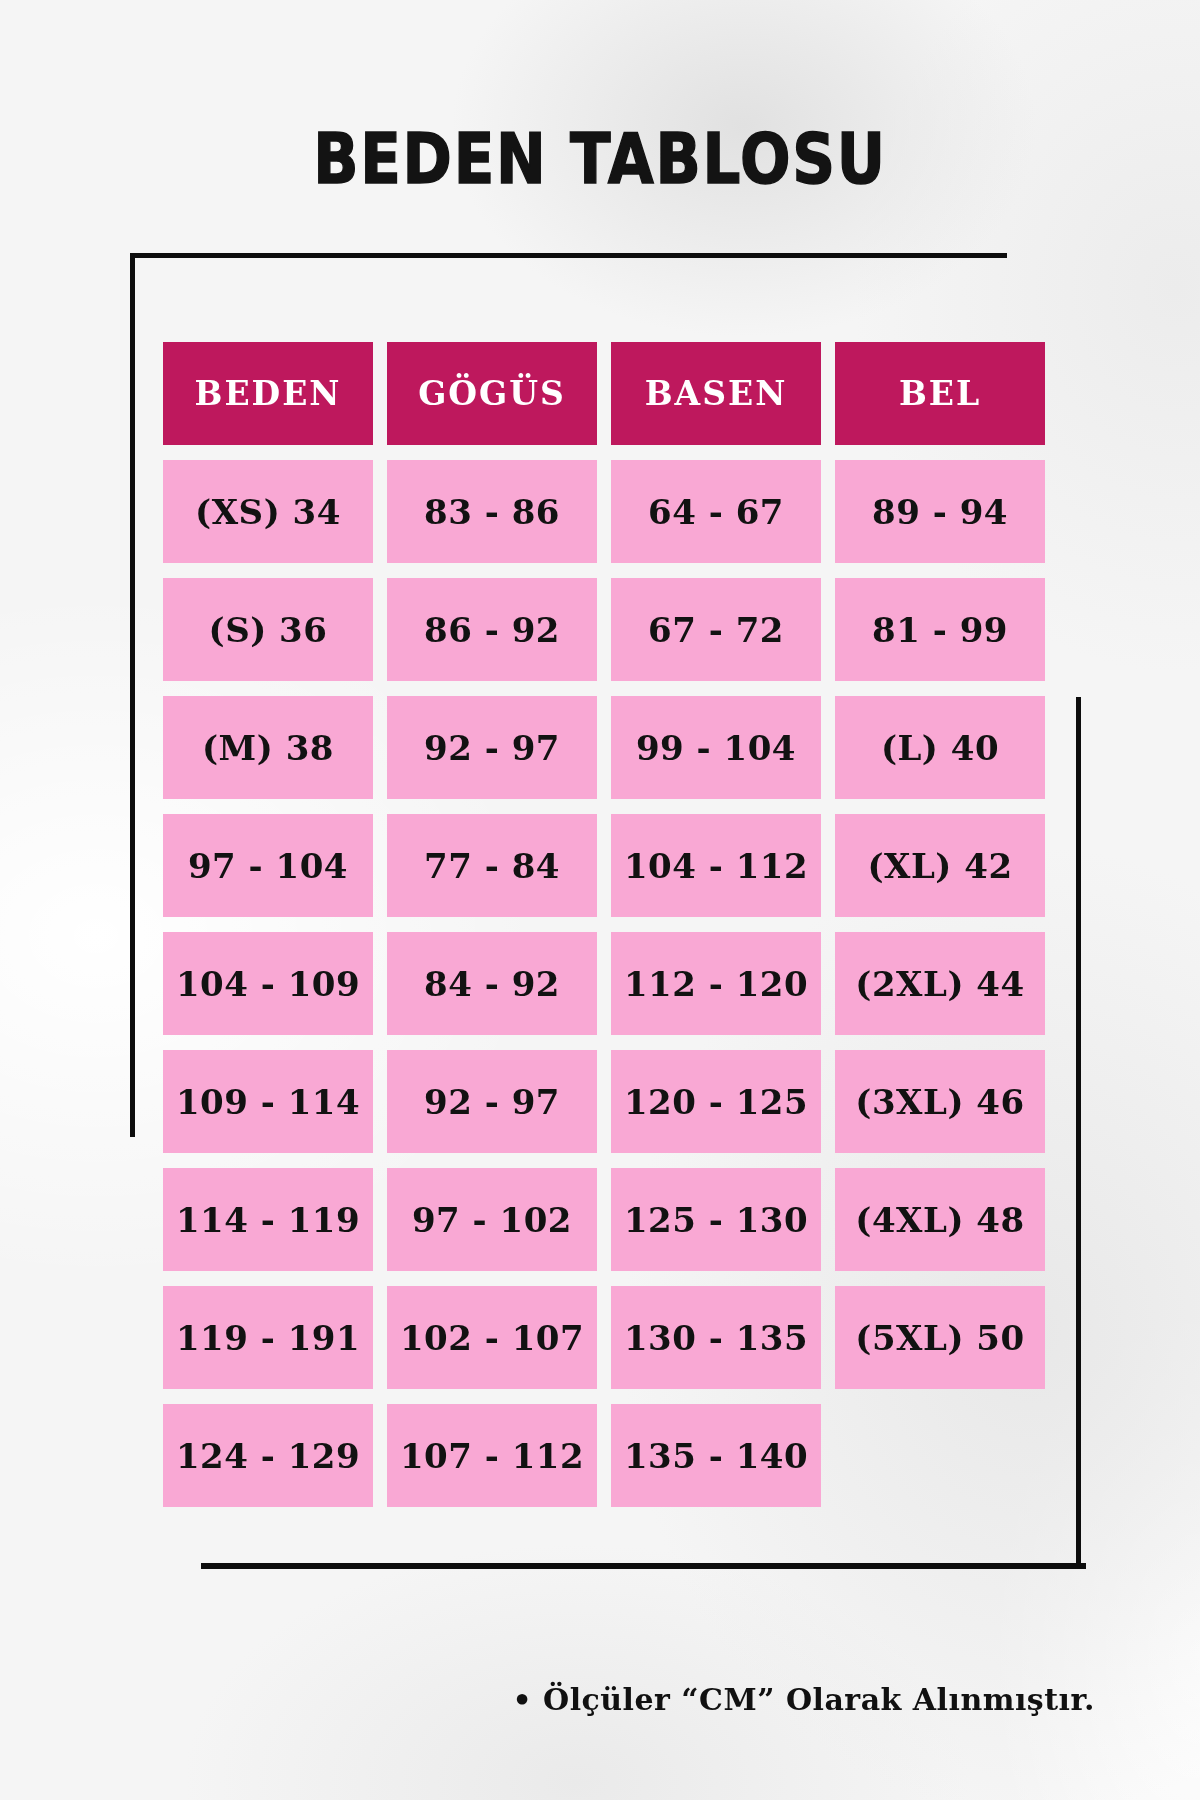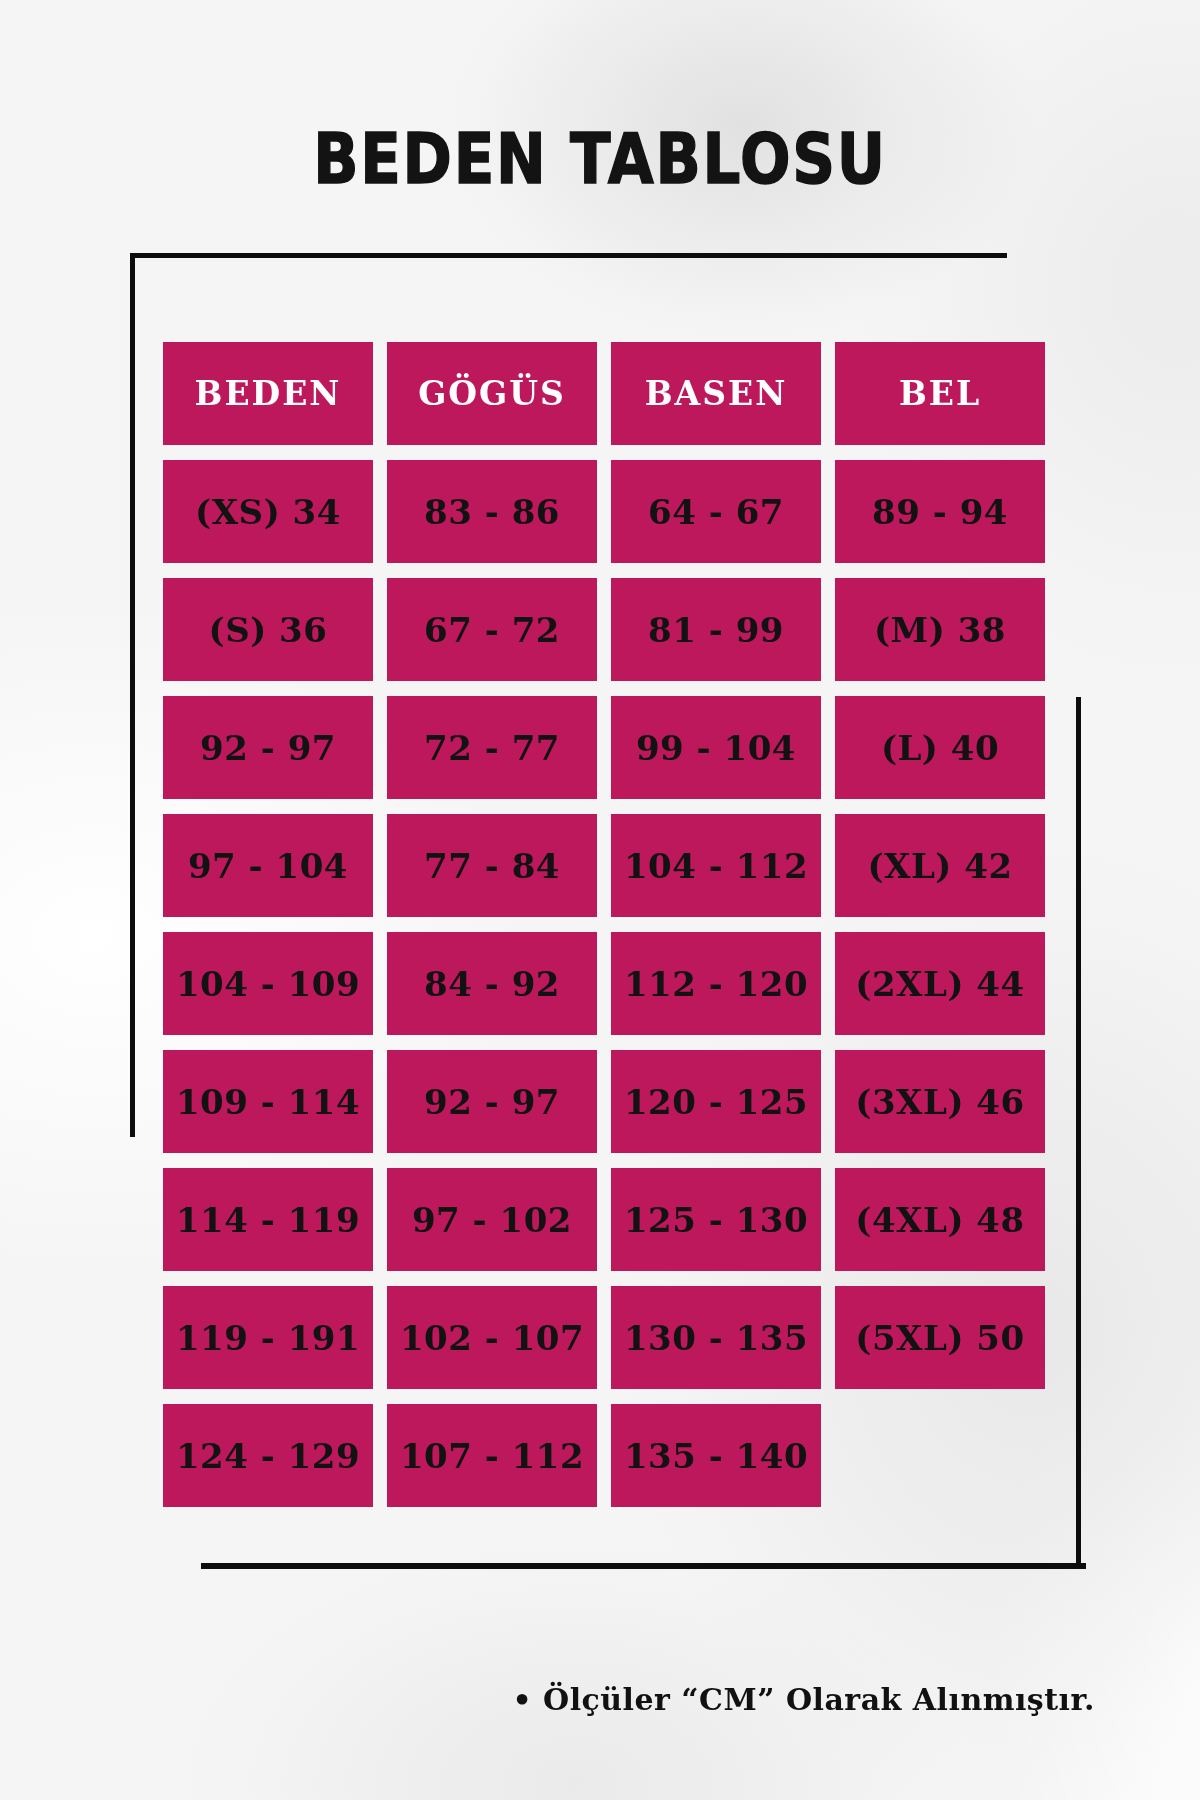--- a/index.html
+++ b/index.html
@@ -72,21 +72,21 @@
     font-weight: bold;
     white-space: nowrap;
   }
   .hcell {
     background: #be185d;
     color: #ffffff;
     font-size: 33px;
     letter-spacing: 2px;
   }
   .dcell {
-    background: #be185d;
+    background: #f9a8d4;
     color: #121212;
     font-size: 34px;
     letter-spacing: 0.5px;
   }
 
   .note {
     position: absolute;
     top: 1682px;
     right: 105px;
     font-weight: bold;
@@ -113,26 +113,26 @@
   <div class="hcell">GÖGÜS</div>
   <div class="hcell">BASEN</div>
   <div class="hcell">BEL</div>
 
   <div class="dcell">(XS) 34</div>
   <div class="dcell">83 - 86</div>
   <div class="dcell">64 - 67</div>
   <div class="dcell">89 - 94</div>
 
   <div class="dcell">(S) 36</div>
+  <div class="dcell">86 - 92</div>
   <div class="dcell">67 - 72</div>
   <div class="dcell">81 - 99</div>
 
   <div class="dcell">(M) 38</div>
   <div class="dcell">92 - 97</div>
-  <div class="dcell">72 - 77</div>
   <div class="dcell">99 - 104</div>
 
   <div class="dcell">(L) 40</div>
   <div class="dcell">97 - 104</div>
   <div class="dcell">77 - 84</div>
   <div class="dcell">104 - 112</div>
 
   <div class="dcell">(XL) 42</div>
   <div class="dcell">104 - 109</div>
   <div class="dcell">84 - 92</div>

